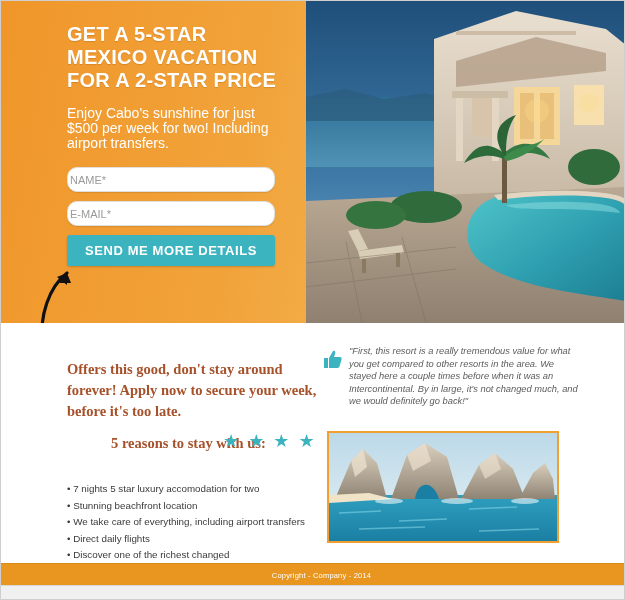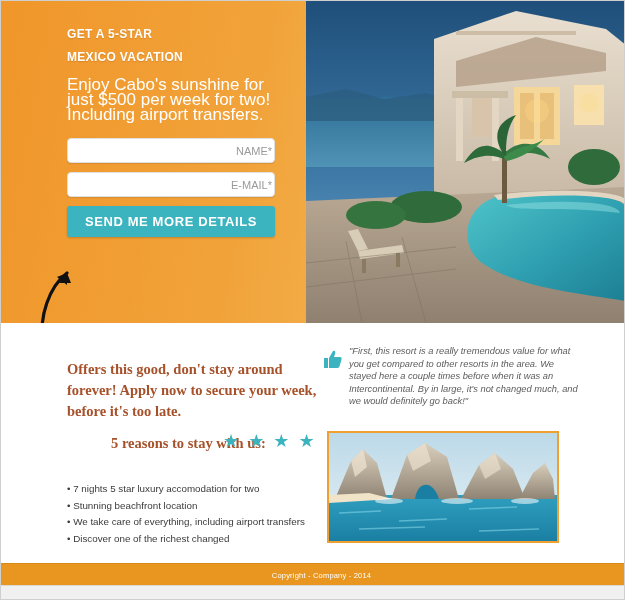--- a/index.html
+++ b/index.html
@@ -34,44 +34,44 @@
   .hero-photo svg { display: block; }
 
   .hero-left {
     position: absolute;
     left: 0; top: 0;
     width: 310px; height: 322px;
     padding: 22px 26px 0 66px;
   }
   .headline {
     color: #ffffff;
-    font-size: 12px;
+    font-size: 20px;
     line-height: 23px;
     font-weight: bold;
     letter-spacing: 0.3px;
-    margin: 0 0 8px 0;
+    margin: 0 0 14px 0;
     text-shadow: 0 1px 1px rgba(140,70,0,0.25);
   }
   .headline div { white-space: nowrap; }
   .subhead {
     color: #ffffff;
-    font-size: 17px;
+    font-size: 14px;
     line-height: 15px;
     margin: 0 0 16px 0;
     max-width: 215px;
   }
   .field {
     display: block;
     width: 208px;
     height: 25px;
     margin-bottom: 9px;
     border: 1px solid #e0e0e0;
-    border-radius: 4px;
+    border-radius: 10px;
     background: #ffffff;
-    text-align: right;
+    text-align: left;
     font-size: 11px;
     color: #9a9a9a;
     font-family: "Liberation Sans", sans-serif;
     outline: none;
     box-shadow: 0 1px 1px rgba(0,0,0,0.10);
   }
   .field::placeholder { color: #9a9a9a; }
   .cta {
     display: block;
     width: 208px;
@@ -301,20 +301,21 @@
 
         <circle cx="231" cy="110" r="12" fill="#ffd98a" opacity="0.35"></circle>
         <circle cx="283" cy="102" r="10" fill="#ffd98a" opacity="0.30"></circle>
       </svg>
     </div>
 
     <div class="hero-left">
       <div class="headline">
         <div>GET A 5-STAR</div>
         <div>MEXICO VACATION</div>
+        <div>FOR A 2-STAR PRICE</div>
       </div>
       <p class="subhead">Enjoy Cabo's sunshine for just $500 per week for two! Including airport transfers.</p>
 
       <input class="field" type="text" placeholder="NAME*" style="">
       <input class="field" type="text" placeholder="E-MAIL*" style="">
 
       <button class="cta">SEND ME MORE DETAILS</button>
     </div>
 
     <div class="arrow">
@@ -340,20 +341,21 @@
       <div class="quote-text">"First, this resort is a really tremendous value for what you get compared to other resorts in the area. We stayed here a couple times before when it was an Intercontinental. By in large, it's not changed much, and we would definitely go back!"</div>
     </div>
 
     <div class="reasons-title">5 reasons to stay with us:</div>
     <div class="stars">★ ★ ★ ★</div>
 
     <ul class="reasons-list">
       <li>7 nights 5 star luxury accomodation for two</li>
       <li>Stunning beachfront location</li>
       <li>We take care of everything, including airport transfers</li>
+      <li>Direct daily flights</li>
       <li>Discover one of the richest changed</li>
     </ul>
 
     <div class="mid-photo">
       <svg width="228" height="108" viewBox="0 0 228 108" xmlns="http://www.w3.org/2000/svg" aria-hidden="true">
         <defs>
           <linearGradient id="sky2" x1="0" y1="0" x2="0" y2="1">
             <stop offset="0%" stop-color="#bcd9e8"></stop>
             <stop offset="100%" stop-color="#e6f1f5"></stop>
           </linearGradient>

